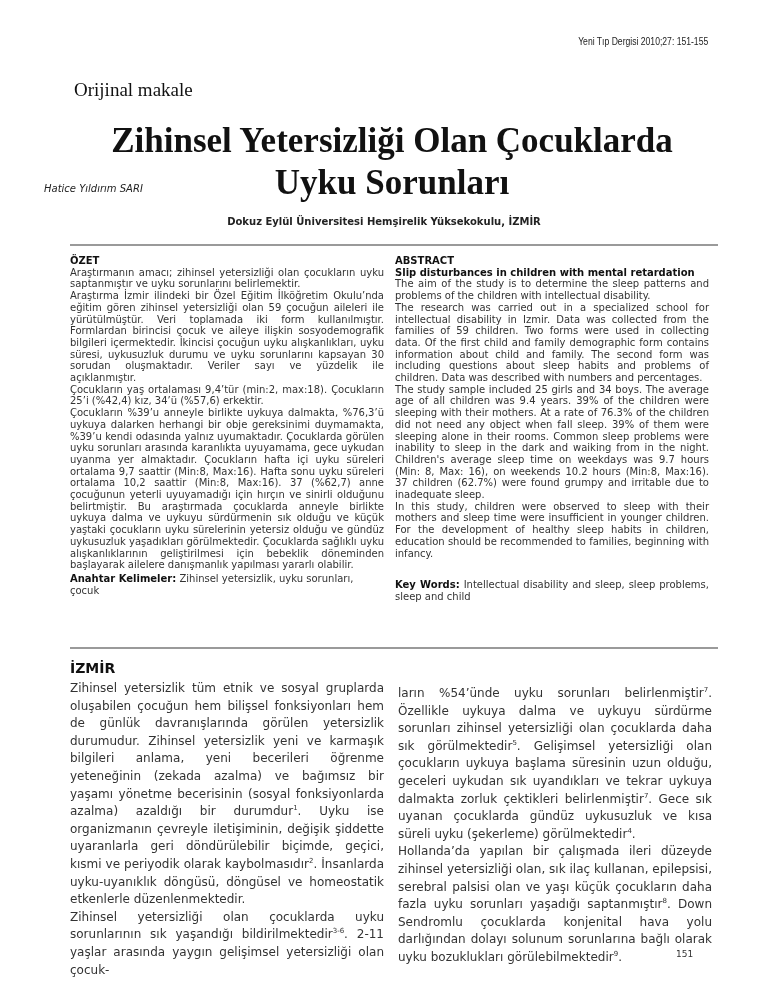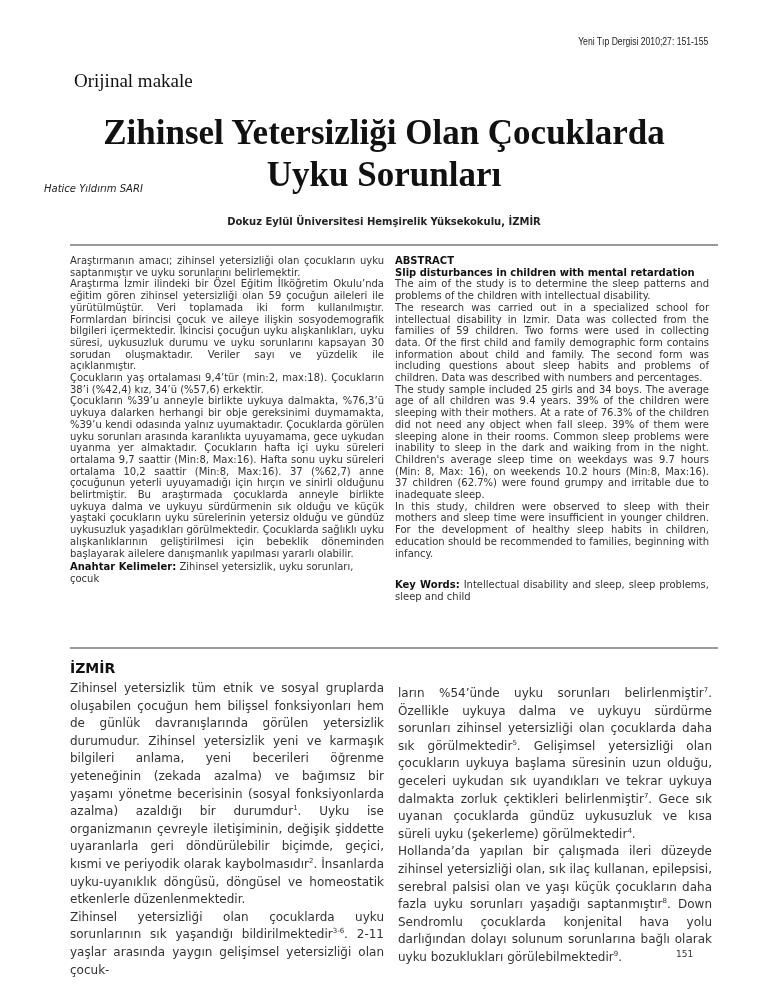--- a/index.html
+++ b/index.html
@@ -1,19 +1,19 @@
 <!DOCTYPE html>
 <html><head>
 <meta charset="utf-8">
 <style>
   html, body { margin: 0; padding: 0; background: #ffffff; }
   body { width: 768px; height: 994px; position: relative; overflow: hidden; color: #1a1a1a; }
   .journal-ref { position: absolute; top: 36px; right: 60px; font-family: "Liberation Sans", sans-serif; font-size: 10px; color: #222; transform: scaleX(0.86); transform-origin: right center; }
-  .article-type { position: absolute; top: 70px; left: 74px; font-family: "Liberation Serif", serif; font-size: 19px; color: #111; }
-  .title { position: absolute; top: 112px; left: 60px; width: 648px; text-align: center; font-family: "Liberation Serif", serif; font-weight: bold; font-size: 35px; line-height: 42px; color: #111; margin: 0; }
+  .article-type { position: absolute; top: 79px; left: 74px; font-family: "Liberation Serif", serif; font-size: 19px; color: #111; }
+  .title { position: absolute; top: 112px; left: 60px; width: 648px; text-align: center; font-family: "Liberation Serif", serif; font-weight: bold; font-size: 35px; line-height: 42px; color: #111; margin: 8px; }
   .author { position: absolute; top: 183px; left: 0; width: 768px; text-align: left; font-family: "DejaVu Sans", sans-serif; font-style: italic; font-weight: normal; font-size: 10px; color: #222; padding-left: 44px; }
   .affil { position: absolute; top: 216px; left: 0; width: 768px; text-align: center; font-family: "DejaVu Sans", sans-serif; font-weight: bold; font-size: 10px; color: #222; }
   .rule { position: absolute; left: 70px; width: 648px; height: 2px; background: #9a9a9a; }
   .rule.r1 { top: 244px; }
   .rule.r2 { top: 647px; }
   .col { position: absolute; width: 314px; font-family: "DejaVu Sans", sans-serif; font-size: 10px; line-height: 11.7px; text-align: justify; color: #333; }
   .col.left { left: 70px; }
   .col.right { left: 395px; }
   .abs-top { top: 255px; }
   .col p { margin: 0; }
@@ -33,23 +33,24 @@
 
 <div class="journal-ref">Yeni Tıp Dergisi 2010;27: 151-155</div>
 <div class="article-type">Orijinal makale</div>
 <h1 class="title">Zihinsel Yetersizliği Olan Çocuklarda Uyku Sorunları</h1>
 <div class="author">Hatice Yıldırım SARI</div>
 <div class="affil">Dokuz Eylül Üniversitesi Hemşirelik Yüksekokulu, İZMİR</div>
 
 <div class="rule r1"></div>
 
 <section class="col left abs-top">
+  <p class="h">ÖZET</p>
   <p>Araştırmanın amacı; zihinsel yetersizliği olan çocukların uyku saptanmıştır ve uyku sorunlarını belirlemektir.</p>
   <p>Araştırma İzmir ilindeki bir Özel Eğitim İlköğretim Okulu’nda eğitim gören zihinsel yetersizliği olan 59 çocuğun aileleri ile yürütülmüştür. Veri toplamada iki form kullanılmıştır. Formlardan birincisi çocuk ve aileye ilişkin sosyodemografik bilgileri içermektedir. İkincisi çocuğun uyku alışkanlıkları, uyku süresi, uykusuzluk durumu ve uyku sorunlarını kapsayan 30 sorudan oluşmaktadır. Veriler sayı ve yüzdelik ile açıklanmıştır.</p>
-  <p>Çocukların yaş ortalaması 9,4’tür (min:2, max:18). Çocukların 38’i (%42,4) kız, 34’ü (%57,6) erkektir.</p>
+  <p>Çocukların yaş ortalaması 9,4’tür (min:2, max:18). Çocukların 25’i (%42,4) kız, 34’ü (%57,6) erkektir.</p>
   <p>Çocukların %39’u anneyle birlikte uykuya dalmakta, %76,3’ü uykuya dalarken herhangi bir obje gereksinimi duymamakta, %39’u kendi odasında yalnız uyumaktadır. Çocuklarda görülen uyku sorunları arasında karanlıkta uyuyamama, gece uykudan uyanma yer almaktadır. Çocukların hafta içi uyku süreleri ortalama 9,7 saattir (Min:8, Max:16). Hafta sonu uyku süreleri ortalama 10,2 saattir (Min:8, Max:16). 37 (%62,7) anne çocuğunun yeterli uyuyamadığı için hırçın ve sinirli olduğunu belirtmiştir. Bu araştırmada çocuklarda anneyle birlikte uykuya dalma ve uykuyu sürdürmenin sık olduğu ve küçük yaştaki çocukların uyku sürelerinin yetersiz olduğu ve gündüz uykusuzluk yaşadıkları görülmektedir. Çocuklarda sağlıklı uyku alışkanlıklarının geliştirilmesi için bebeklik döneminden başlayarak ailelere danışmanlık yapılması yararlı olabilir.</p>
   <p class="keys" style="margin-top:2px; text-align:left;"><b>Anahtar Kelimeler:</b> <span>Zihinsel yetersizlik, uyku sorunları, çocuk</span></p>
 </section>
 
 <section class="col right abs-top">
   <p class="h">ABSTRACT</p>
   <p class="h" style="text-align:left;">Slip disturbances in children with mental retardation</p>
   <p>The aim of the study is to determine the sleep patterns and problems of the children with intellectual disability.</p>
   <p>The research was carried out in a specialized school for intellectual disability in Izmir. Data was collected from the families of 59 children. Two forms were used in collecting data. Of the first child and family demographic form contains information about child and family. The second form was including questions about sleep habits and problems of children. Data was described with numbers and percentages.</p>
   <p>The study sample included 25 girls and 34 boys. The average age of all children was 9.4 years. 39% of the children were sleeping with their mothers. At a rate of 76.3% of the children did not need any object when fall sleep. 39% of them were sleeping alone in their rooms. Common sleep problems were inability to sleep in the dark and waiking from in the night. Children's average sleep time on weekdays was 9.7 hours (Min: 8, Max: 16), on weekends 10.2 hours (Min:8, Max:16). 37 children (62.7%) were found grumpy and irritable due to inadequate sleep.</p>

